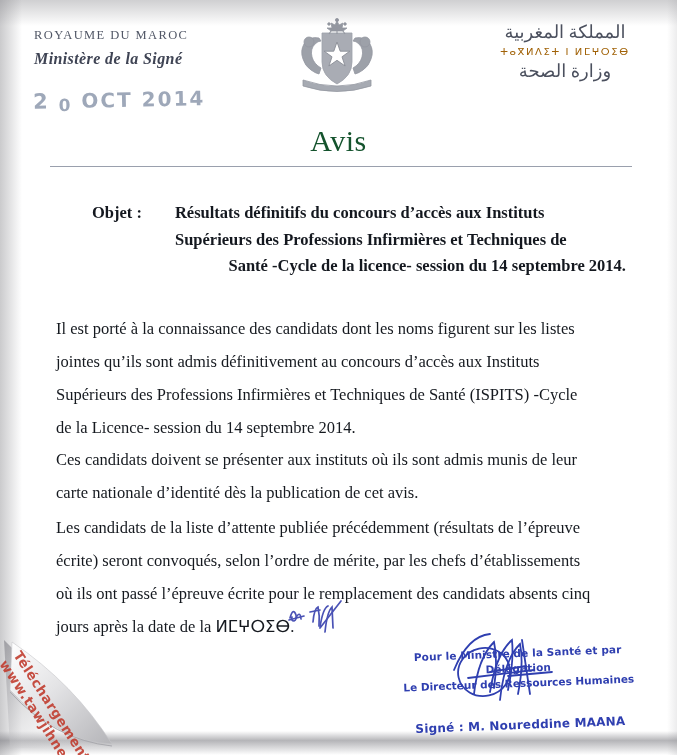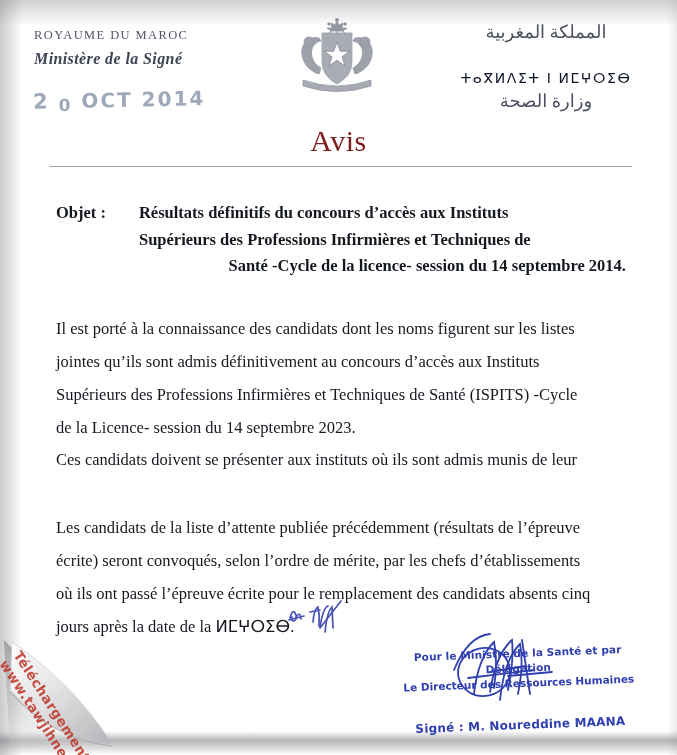--- a/index.html
+++ b/index.html
@@ -80,44 +80,43 @@
     color: #8e99ad;
     opacity: 0.85;
     font-weight: 600;
     transform: rotate(-1.2deg);
   }
   .date-stamp .d2 { font-size: 21px; }
   .date-stamp .d0 { font-size: 17px; position: relative; top: 3px; }
 
   .hdr-right {
     position: absolute;
-    right: 31px;
+    right: 12px;
     top: 20px;
     text-align: center;
     color: #545a69;
     width: 200px;
   }
   .ar-line {
     font-size: 16px;
     direction: rtl;
     color: #4b505e;
     line-height: 1.35;
     letter-spacing: 1px;
   }
   .ar-line.big {
     font-size: 18px;
     letter-spacing: 2px;
   }
   .tif-line {
     font-family: "DejaVu Sans", sans-serif;
-    font-size: 14px;
+    font-size: 10px;
     letter-spacing: 1.6px;
-    color: #0f172a;
+    color: #a16207;
     line-height: 1.5;
-    margin-top: 24px;
   }
 
   
   .coat {
     position: absolute;
     left: 289px;
     top: 18px;
     width: 96px;
     height: 82px;
     opacity: 0.72;
@@ -125,21 +124,21 @@
 
   
   .avis-title {
     position: absolute;
     top: 124px;
     left: 0;
     width: 677px;
     text-align: center;
     font-family: "Liberation Serif", serif;
     font-size: 30px;
-    color: #7f1d1d;
+    color: #14532d;
     letter-spacing: 0.5px;
   }
   .rule {
     position: absolute;
     left: 50px;
     top: 166px;
     width: 582px;
     height: 1px;
     background: #9aa0ad;
   }
@@ -156,20 +155,21 @@
     color: #14181f;
     line-height: 1.62;
   }
   .objet-grid {
     display: flex;
   }
   .objet-label {
     flex: 0 0 auto;
     padding-right: 13px;
     white-space: nowrap;
+    margin-left: 36px;
   }
   .objet-body {
     flex: 1 1 auto;
     text-align: justify;
   }
   .objet-body > div { text-align: justify; margin-left: 20px; }
   .objet-body > div:last-child { text-align: right; }
 
   
   .para {
@@ -327,25 +327,26 @@
         <div>Supérieurs des Professions Infirmières et Techniques de</div>
         <div>Santé -Cycle de la licence- session du 14 septembre 2014.</div>
       </div>
     </div>
   </div>
 
   <div class="para p1">
     <div>Il est porté à la connaissance des candidats dont les noms figurent sur les listes</div>
     <div>jointes qu’ils sont admis définitivement au concours d’accès aux Instituts</div>
     <div>Supérieurs des Professions Infirmières et Techniques de Santé (ISPITS) -Cycle</div>
-    <div class="last">de la Licence- session du 14 septembre 2023.</div>
+    <div class="last">de la Licence- session du 14 septembre 2014.</div>
   </div>
 
   <div class="para p2">
     <div>Ces candidats doivent se présenter aux instituts où ils sont admis munis de leur</div>
+    <div class="last">carte nationale d’identité dès la publication de cet avis.</div>
   </div>
 
   <div class="para p3">
     <div>Les candidats de la liste d’attente publiée précédemment (résultats de l’épreuve</div>
     <div>écrite) seront convoqués, selon l’ordre de mérite, par les chefs d’établissements</div>
     <div>où ils ont passé l’épreuve écrite pour le remplacement des candidats absents cinq</div>
     <div class="last">jours après la date de la ⵍⵎⵖⵔⵉⴱ.</div>
   </div>
 
   <div class="initials">

